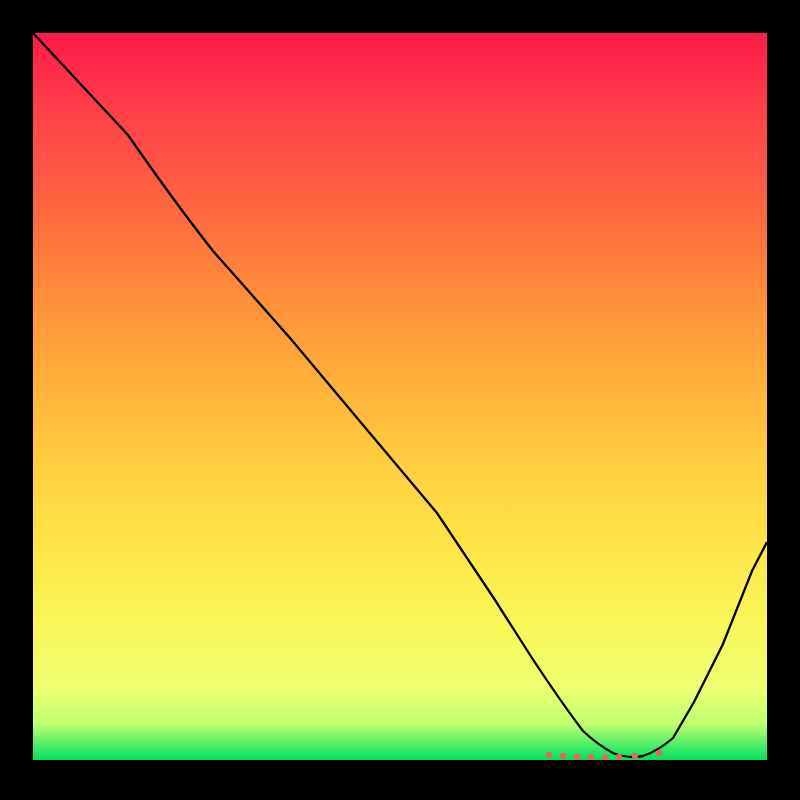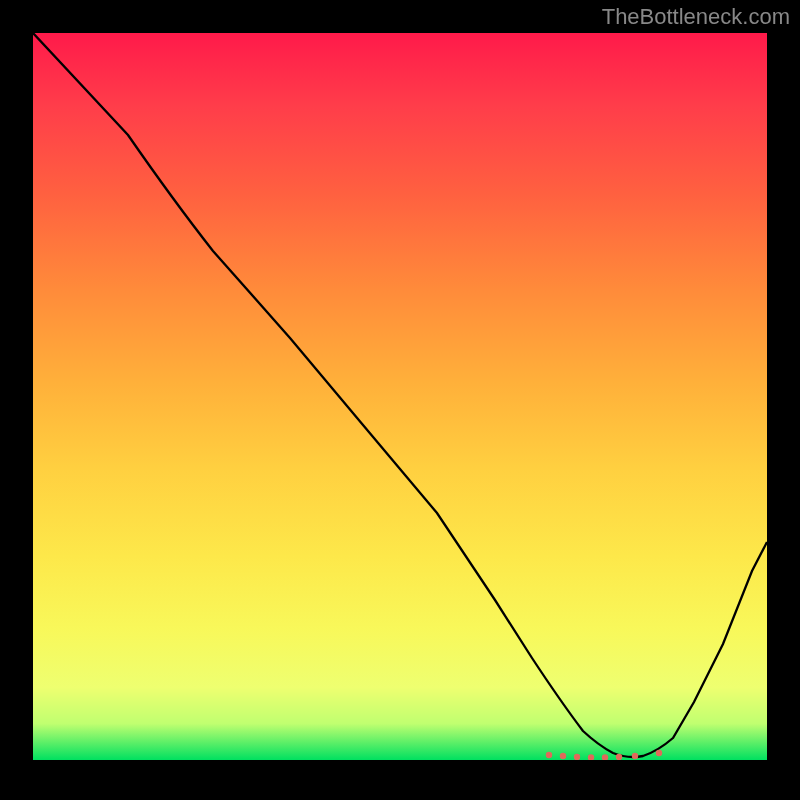--- a/index.html
+++ b/index.html
@@ -57,21 +57,20 @@
     left: 0;
     top: 0;
     width: 100%;
     height: 100%;
   }
 </style>
 </head>
 <body>
 
 <div class="container">
-  <div class="watermark">TheBottleneck.com</div>
 
   <div class="plot-area">
     <div class="gradient-bg"></div>
 
     <svg class="curve" viewBox="0 0 734 727" preserveAspectRatio="none">
       <path d="M 0 0
                L 95 102
                Q 140 167 180 218
                L 257 305
                L 330 392

